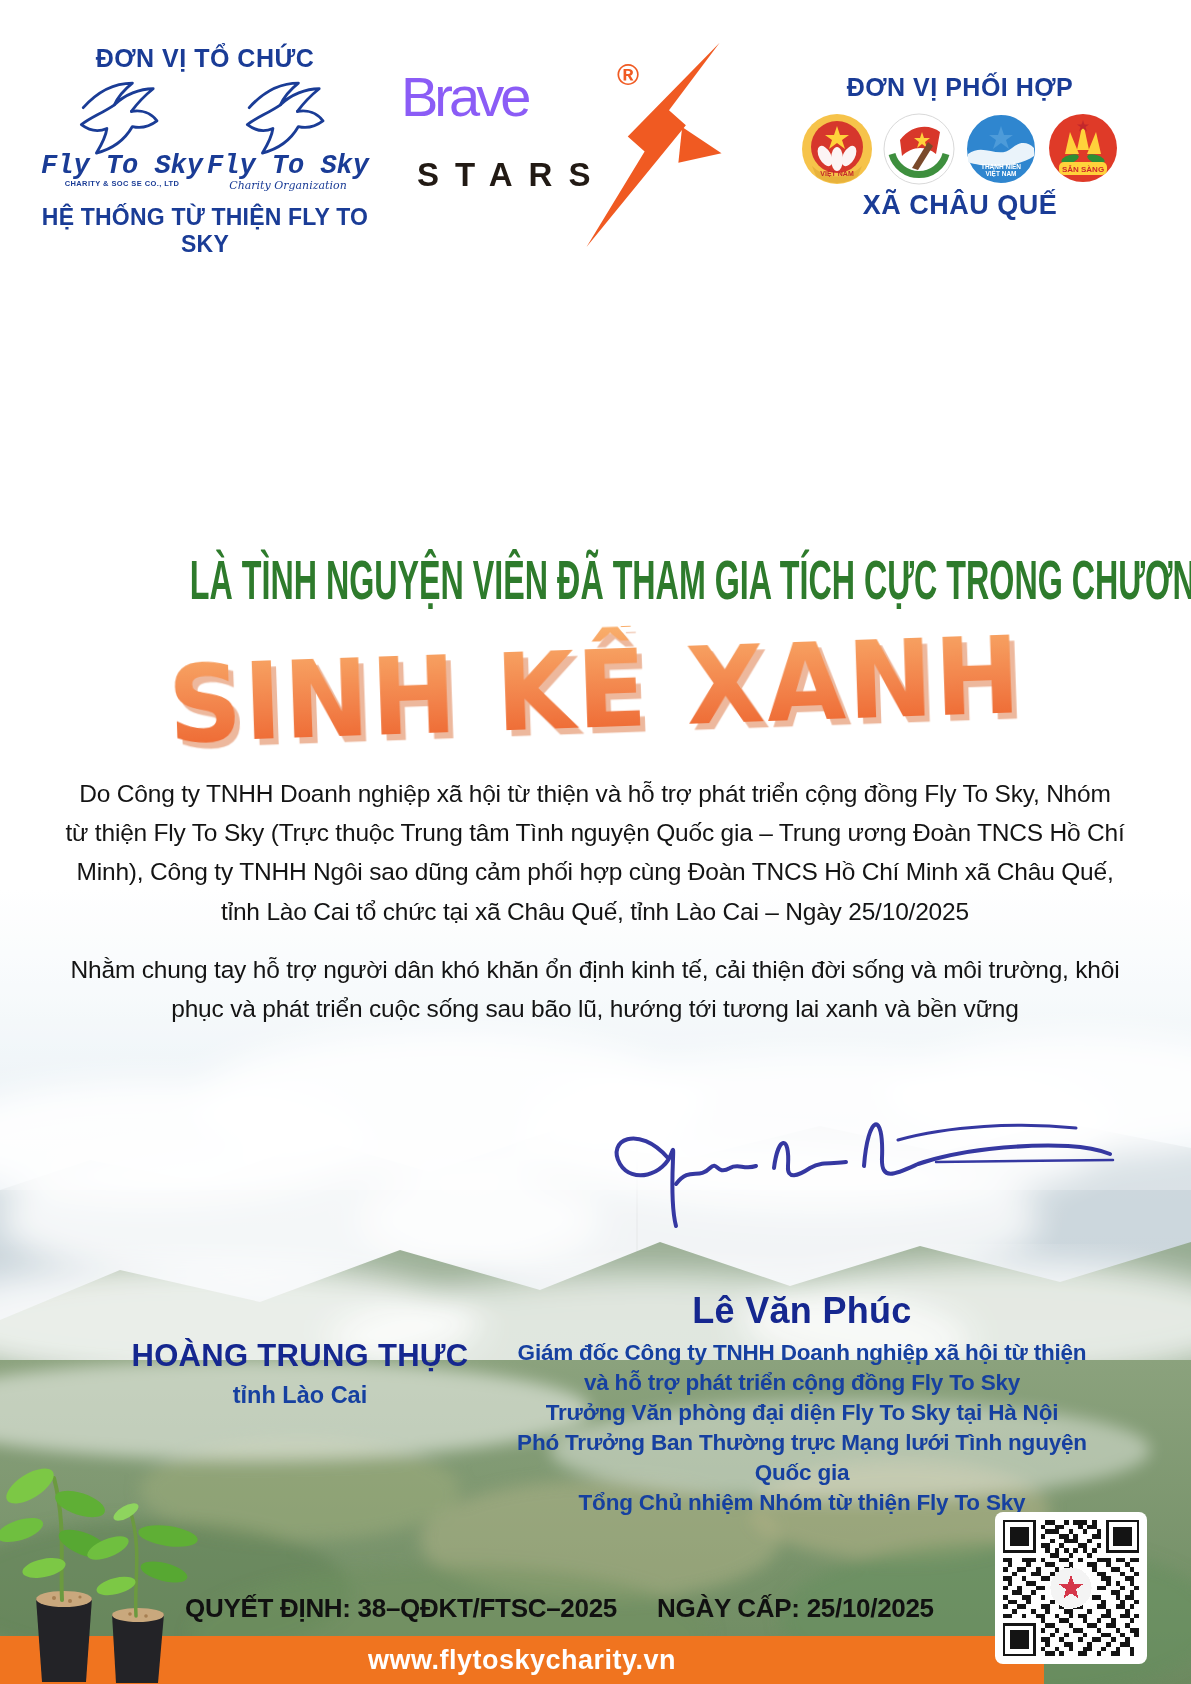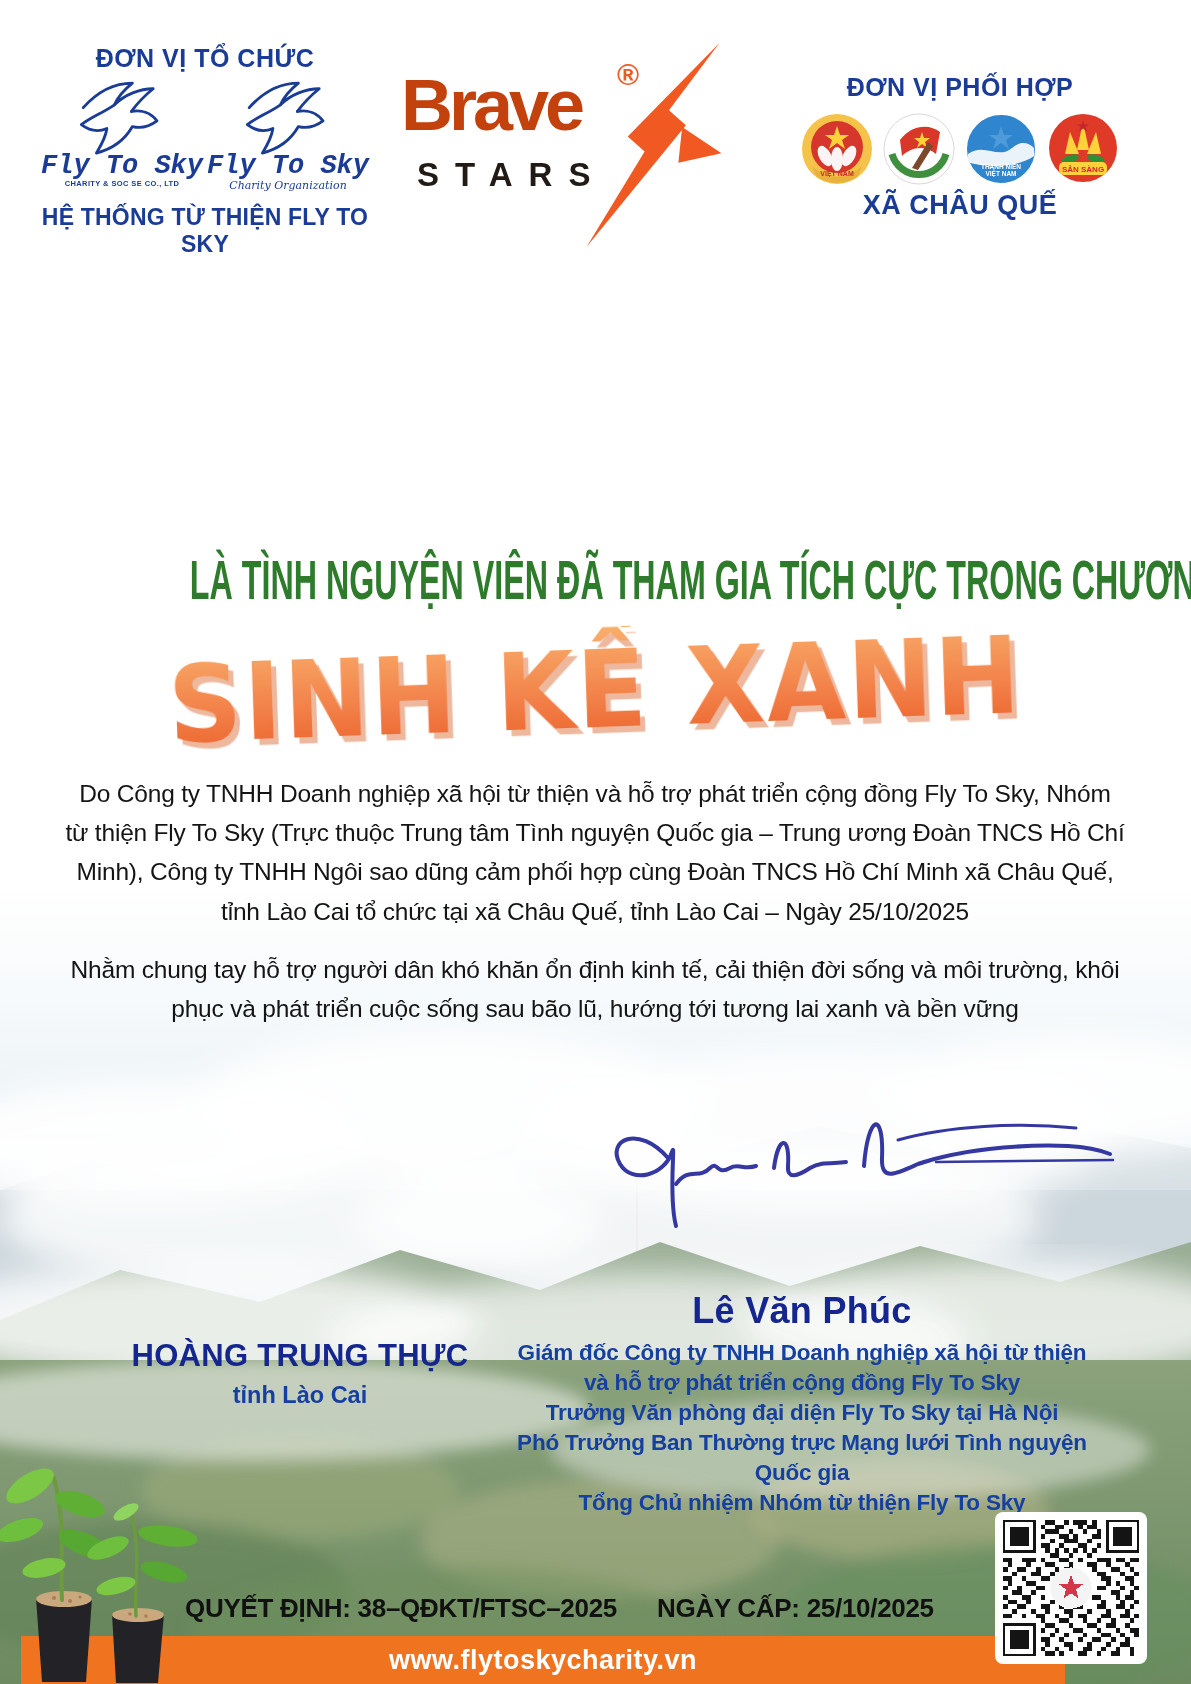--- a/index.html
+++ b/index.html
@@ -13,21 +13,21 @@
   .org-block{left:38px;top:44px;width:334px;text-align:center;color:#1A3C96;}
   .org-title{font-size:25px;font-weight:800;letter-spacing:.5px;}
   .logo-row{display:flex;justify-content:center;gap:14px;margin-top:6px;}
   .ftslogo{width:152px;display:flex;flex-direction:column;align-items:center;}
   .fts-script{font-family:Liberation Mono, monospace;font-style:italic;font-weight:bold;
     font-size:27px;color:#1A3C96;margin-top:-8px;white-space:nowrap;}
   .fts-cap1{font-size:7.5px;font-weight:bold;letter-spacing:.4px;color:#1A3C96;margin-top:-2px;}
   .fts-cap2{font-size:11px;font-style:italic;color:#1A3C96;margin-top:-2px;font-family:"DejaVu Serif",serif;}
   .org-sub{font-size:23px;font-weight:800;margin-top:12px;letter-spacing:.2px;}
   .brave-block{left:393px;top:50px;width:340px;height:200px;}
-  .brave-word{position:absolute;left:8px;top:14px;font-size:72px;font-weight:bold;color:#c2410c;letter-spacing:-4px;}
+  .brave-word{position:absolute;left:8px;top:14px;font-size:56px;font-weight:normal;color:#8b5cf6;letter-spacing:-4px;}
   .brave-reg{position:absolute;left:224px;top:8px;font-size:30px;font-weight:bold;color:#F05A22;}
   .brave-stars{position:absolute;left:24px;top:106px;font-size:33px;font-weight:600;letter-spacing:16px;color:#221A14;}
   .partner-block{left:770px;top:50px;width:380px;text-align:center;color:#1A3C96;}
   .partner-title{font-size:25px;font-weight:800;letter-spacing:.5px;margin-top:23px;}
   .emblem-row{display:flex;justify-content:center;gap:8px;margin-top:10px;}
   .partner-sub{font-size:27px;font-weight:800;margin-top:4px;letter-spacing:.5px;}
   
   .banner{left:0;top:247px;width:1191px;height:106px;background:#F0741F;display:flex;align-items:center;justify-content:center;}
   .banner-title{display:inline-block;color:#fff;font-size:56px;font-weight:800;letter-spacing:1px;
     transform:scale(.92,1.16);white-space:nowrap;}
@@ -54,21 +54,21 @@
   .signer-left{left:55px;top:1338px;width:490px;}
   .signer-right{left:492px;top:1290px;width:620px;}
   .signer-name{font-weight:800;color:#15278F;letter-spacing:.3px;}
   .signer-left .signer-name{font-size:31px;}
   .signer-right .signer-name{font-size:36px;}
   .signer-titles{margin-top:6px;font-size:23.5px;line-height:30px;font-weight:bold;color:#1640A0;}
   .signer-right .signer-titles{font-size:22.5px;letter-spacing:-.2px;}
   
   .decision{left:185px;top:1593px;font-size:26px;font-weight:800;color:#111;letter-spacing:-.3px;}
   .issue-date{left:657px;top:1593px;font-size:26px;font-weight:800;color:#111;letter-spacing:-.3px;}
-  .footer-bar{left:0;top:1636px;width:1044px;height:48px;background:#F0741F;display:flex;align-items:center;justify-content:center;z-index:4;margin-left:21px;}
+  .footer-bar{left:0;top:1636px;width:1044px;height:48px;background:#F0741F;display:flex;align-items:center;justify-content:center;z-index:4;}
   .website{color:#fff;font-size:27px;font-weight:bold;letter-spacing:.5px;}
   .qr-box{left:995px;top:1512px;width:152px;height:152px;background:#fff;border-radius:8px;z-index:5;
     display:flex;align-items:center;justify-content:center;}
   .plants{left:-4px;top:1452px;width:212px;height:232px;z-index:6;}
   svg{display:block;}
 </style>
 </head>
 <body>
 
 <div id="cert">

